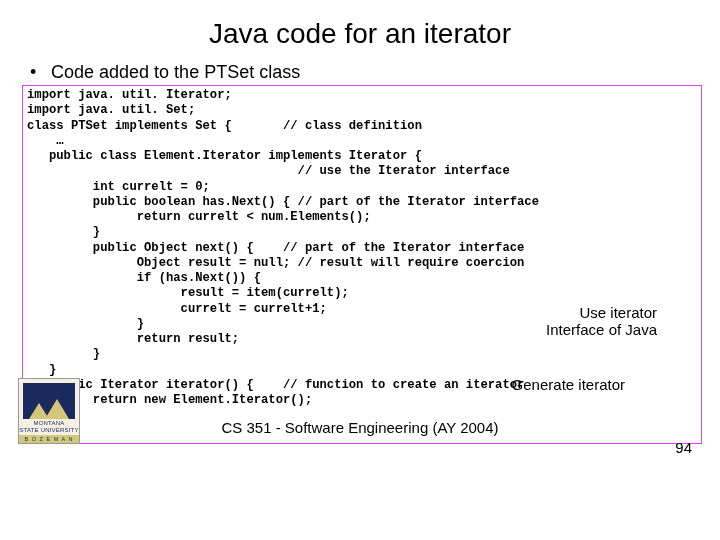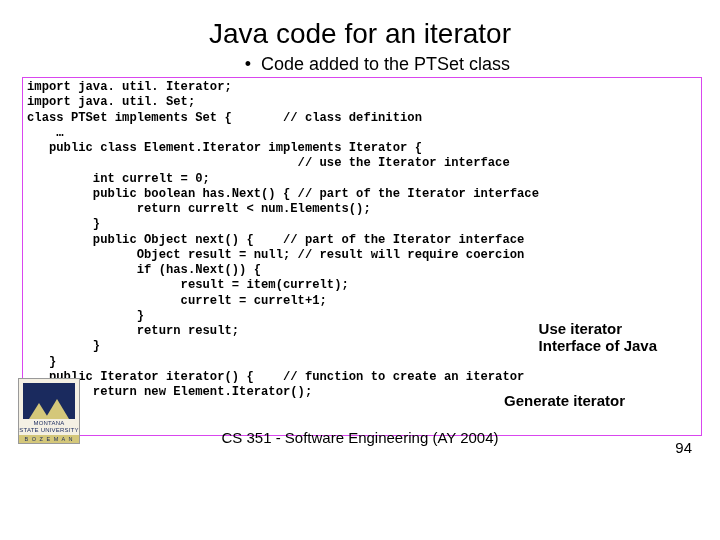--- a/index.html
+++ b/index.html
@@ -21,46 +21,44 @@
   .title {
     text-align: center;
     font-size: 28px;
     padding-top: 18px;
     font-family: Arial, sans-serif;
     color: #000;
   }
   .bullet {
     font-size: 18px;
     padding-left: 30px;
-    margin-top: 4px;
-    text-align: center;
+    margin-top: 12px;
   }
   .bullet .dot {
     display: inline-block;
     width: 16px;
   }
   .codebox {
     margin: 2px 18px 0 22px;
     border: 1px solid #d946ef;
     font-family: "Courier New", monospace;
     font-weight: bold;
     font-size: 12.2px;
     line-height: 1.25;
     padding: 2px 4px 4px 4px;
     white-space: pre;
     position: relative;
   }
   .callout {
     position: absolute;
     font-family: "Comic Sans MS", cursive, sans-serif;
-    font-weight: bold;
+    font-weight: normal;
     font-size: 15px;
     line-height: 1.15;
-    text-align: left;
-    margin-top: 24px;
+    text-align: right;
   }
   .callout1 { right: 44px; top: 218px; }
   .callout2 { right: 76px; top: 290px; }
   .logo {
     position: absolute;
     left: 18px;
     bottom: 28px;
     width: 62px;
     height: 66px;
     border: 1px solid #999;
@@ -104,21 +102,21 @@
   .logo .m2 {
     font-size: 5.5px;
     background: #d4c77a;
     color: #1a2a5e;
     margin-top: 2px;
     padding: 1px 0;
     letter-spacing: 1px;
   }
   .footer {
     position: absolute;
-    bottom: 26px;
+    bottom: 36px;
     width: 100%;
     text-align: center;
     font-size: 15px;
     color: #000;
   }
   .pagenum {
     position: absolute;
     right: 28px;
     bottom: 16px;
     font-size: 15px;

